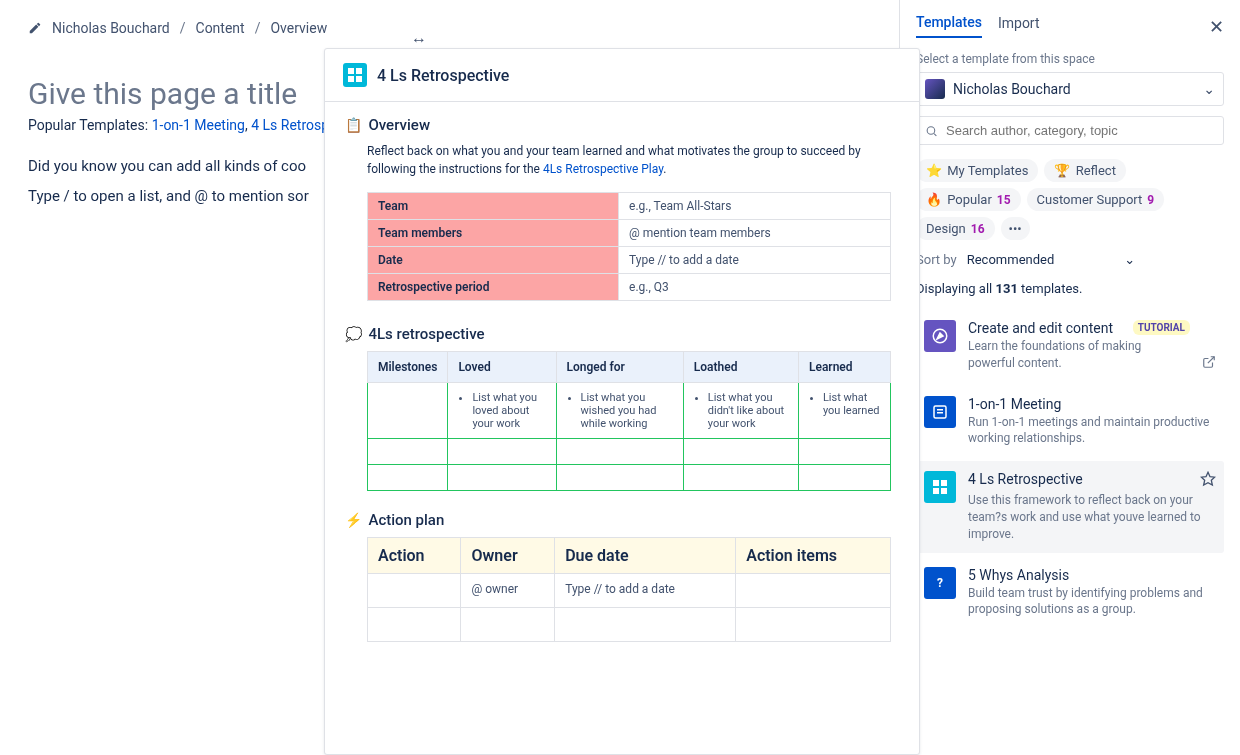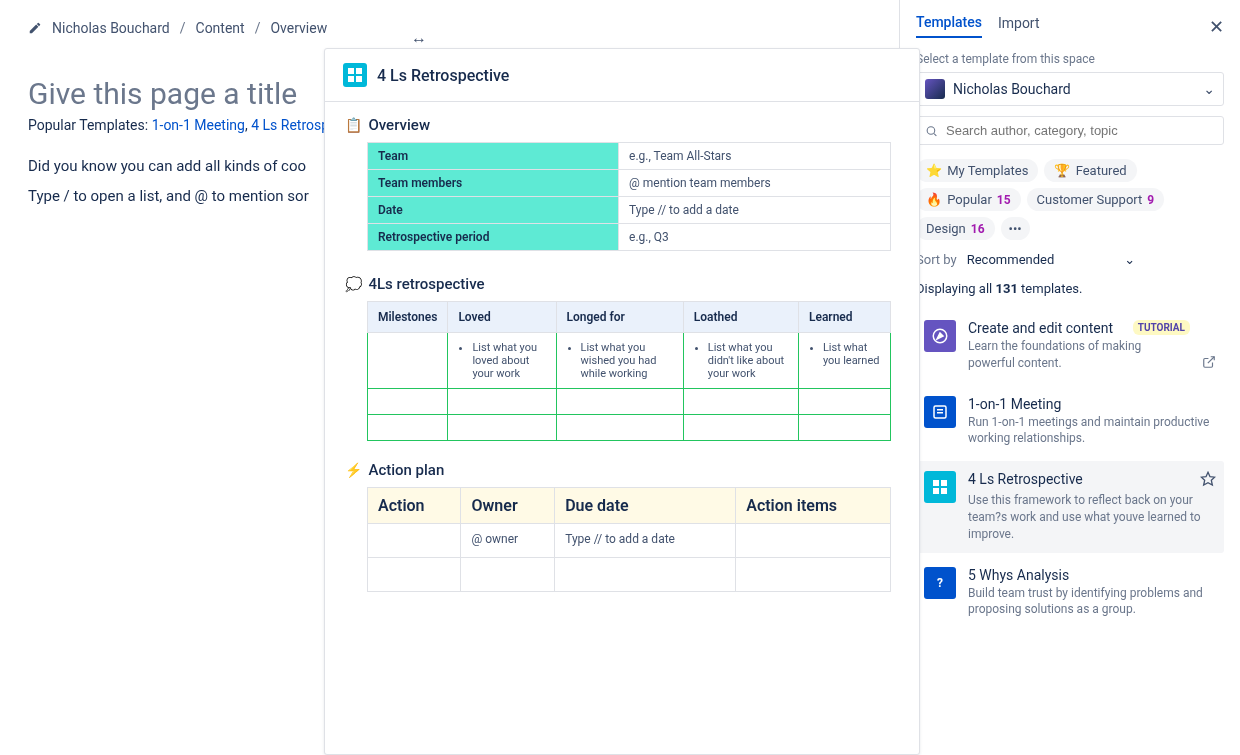--- a/index.html
+++ b/index.html
@@ -18,21 +18,21 @@
 .preview-panel { position:absolute; top:48px; width:596px; left:324px;bottom:0; background:#fff; border:1px solid #dfe1e6; border-radius:3px; box-shadow:0 1px 3px rgba(9,30,66,0.1); overflow:hidden;}
 .preview-header { display:flex; align-items:center; gap:10px; padding:14px 18px; border-bottom:1px solid #dfe1e6;}
 .preview-header-icon { width:24px; height:24px; background:#00B8D9; border-radius:3px; display:flex; align-items:center; justify-content:center; color:#fff;}
 .preview-title { font-size:16px; font-weight:500; color:#172B4D;}
 .preview-body { padding: 14px 28px 20px 42px; font-size:12px; color:#172B4D; height:calc(100% - 54px); overflow:auto;}
 .section-h { display:flex; align-items:center; gap:6px; font-size:15px; color:#172B4D; font-weight:500; margin: 0 0 8px -22px;}
 .overview-desc { font-size:12px; color:#172B4D; line-height:1.5; margin-bottom:14px;}
 .overview-desc a { color:#0052CC; text-decoration:none;}
 .kv-table { width:100%; border-collapse:collapse; margin-bottom:24px;}
 .kv-table td { border:1px solid #dfe1e6; padding:6px 10px; font-size:12px; color:#42526E;}
-.kv-table td:first-child { background:#5eead4; font-weight:600; color:#172B4D; width:48%;}
+.kv-table td:first-child { background:#fca5a5; font-weight:600; color:#172B4D; width:48%;}
 .grid-table { width:100%; border-collapse:collapse; margin-bottom:20px;}
 .grid-table th { background:#EAF1FB; border:1px solid #dfe1e6; padding:8px 10px; font-size:12px; font-weight:600; text-align:left; color:#172B4D;}
 .grid-table td { border:1px solid #22c55e; padding:8px 10px; font-size:11px; color:#42526E; vertical-align:top; height:26px;}
 .grid-table ul { padding-left:14px; margin:0;}
 .action-table { width:100%; border-collapse:collapse;}
 .action-table th { background:#FFFAE6; border:1px solid #dfe1e6; padding:8px 10px; font-size:16px; font-weight:600; text-align:left;}
 .action-table td { border:1px solid #dfe1e6; padding:8px 10px; font-size:12px; color:#42526E; height:34px; vertical-align:top;}
 .widen-icon { position:absolute; top:28px; right:472px; font-size:16px; color:#42526E;}
 .sidebar { width:341px; border-left:1px solid #dfe1e6; padding:14px 16px; display:flex; flex-direction:column; overflow:auto; height:100%;}
 .tabs-row { display:flex; align-items:center; gap:16px; border-bottom:0; margin-bottom:14px;}
@@ -106,20 +106,23 @@
               <rect x="9" y="9" width="6" height="6"></rect>
             </svg>
         </div>
         <div class="preview-title">4 Ls Retrospective</div>
       </div>
       <div class="preview-body">
         <div class="section-h">
           <span class="emoji">📋</span>
           <span>Overview</span>
         </div>
+        <div class="overview-desc">
+          <span>Reflect back on what you and your team learned and what motivates the group to succeed by following the instructions for the </span><a href="#">4Ls Retrospective Play</a><span>.</span>
+        </div>
         <table class="kv-table">
           <tbody>
               <tr>
                 <td>Team</td>
                 <td>e.g., Team All-Stars</td>
               </tr>
           <tr>
                 <td>Team members</td>
                 <td>@ mention team members</td>
               </tr>
@@ -236,21 +239,21 @@
         </svg>
       <input type="text" placeholder="Search author, category, topic" style="">
     </div>
     <div class="chips">
       <span class="chip">
           <span>⭐</span>
           <span>My Templates</span>
         </span>
       <span class="chip">
           <span>🏆</span>
-          <span>Featured</span>
+          <span>Reflect</span>
         </span>
       <span class="chip">
           <span>🔥</span>
           <span>Popular</span>
           <span class="count">15</span>
         </span>
       <span class="chip">
           <span>Customer Support</span>
           <span class="count">9</span>
         </span>

